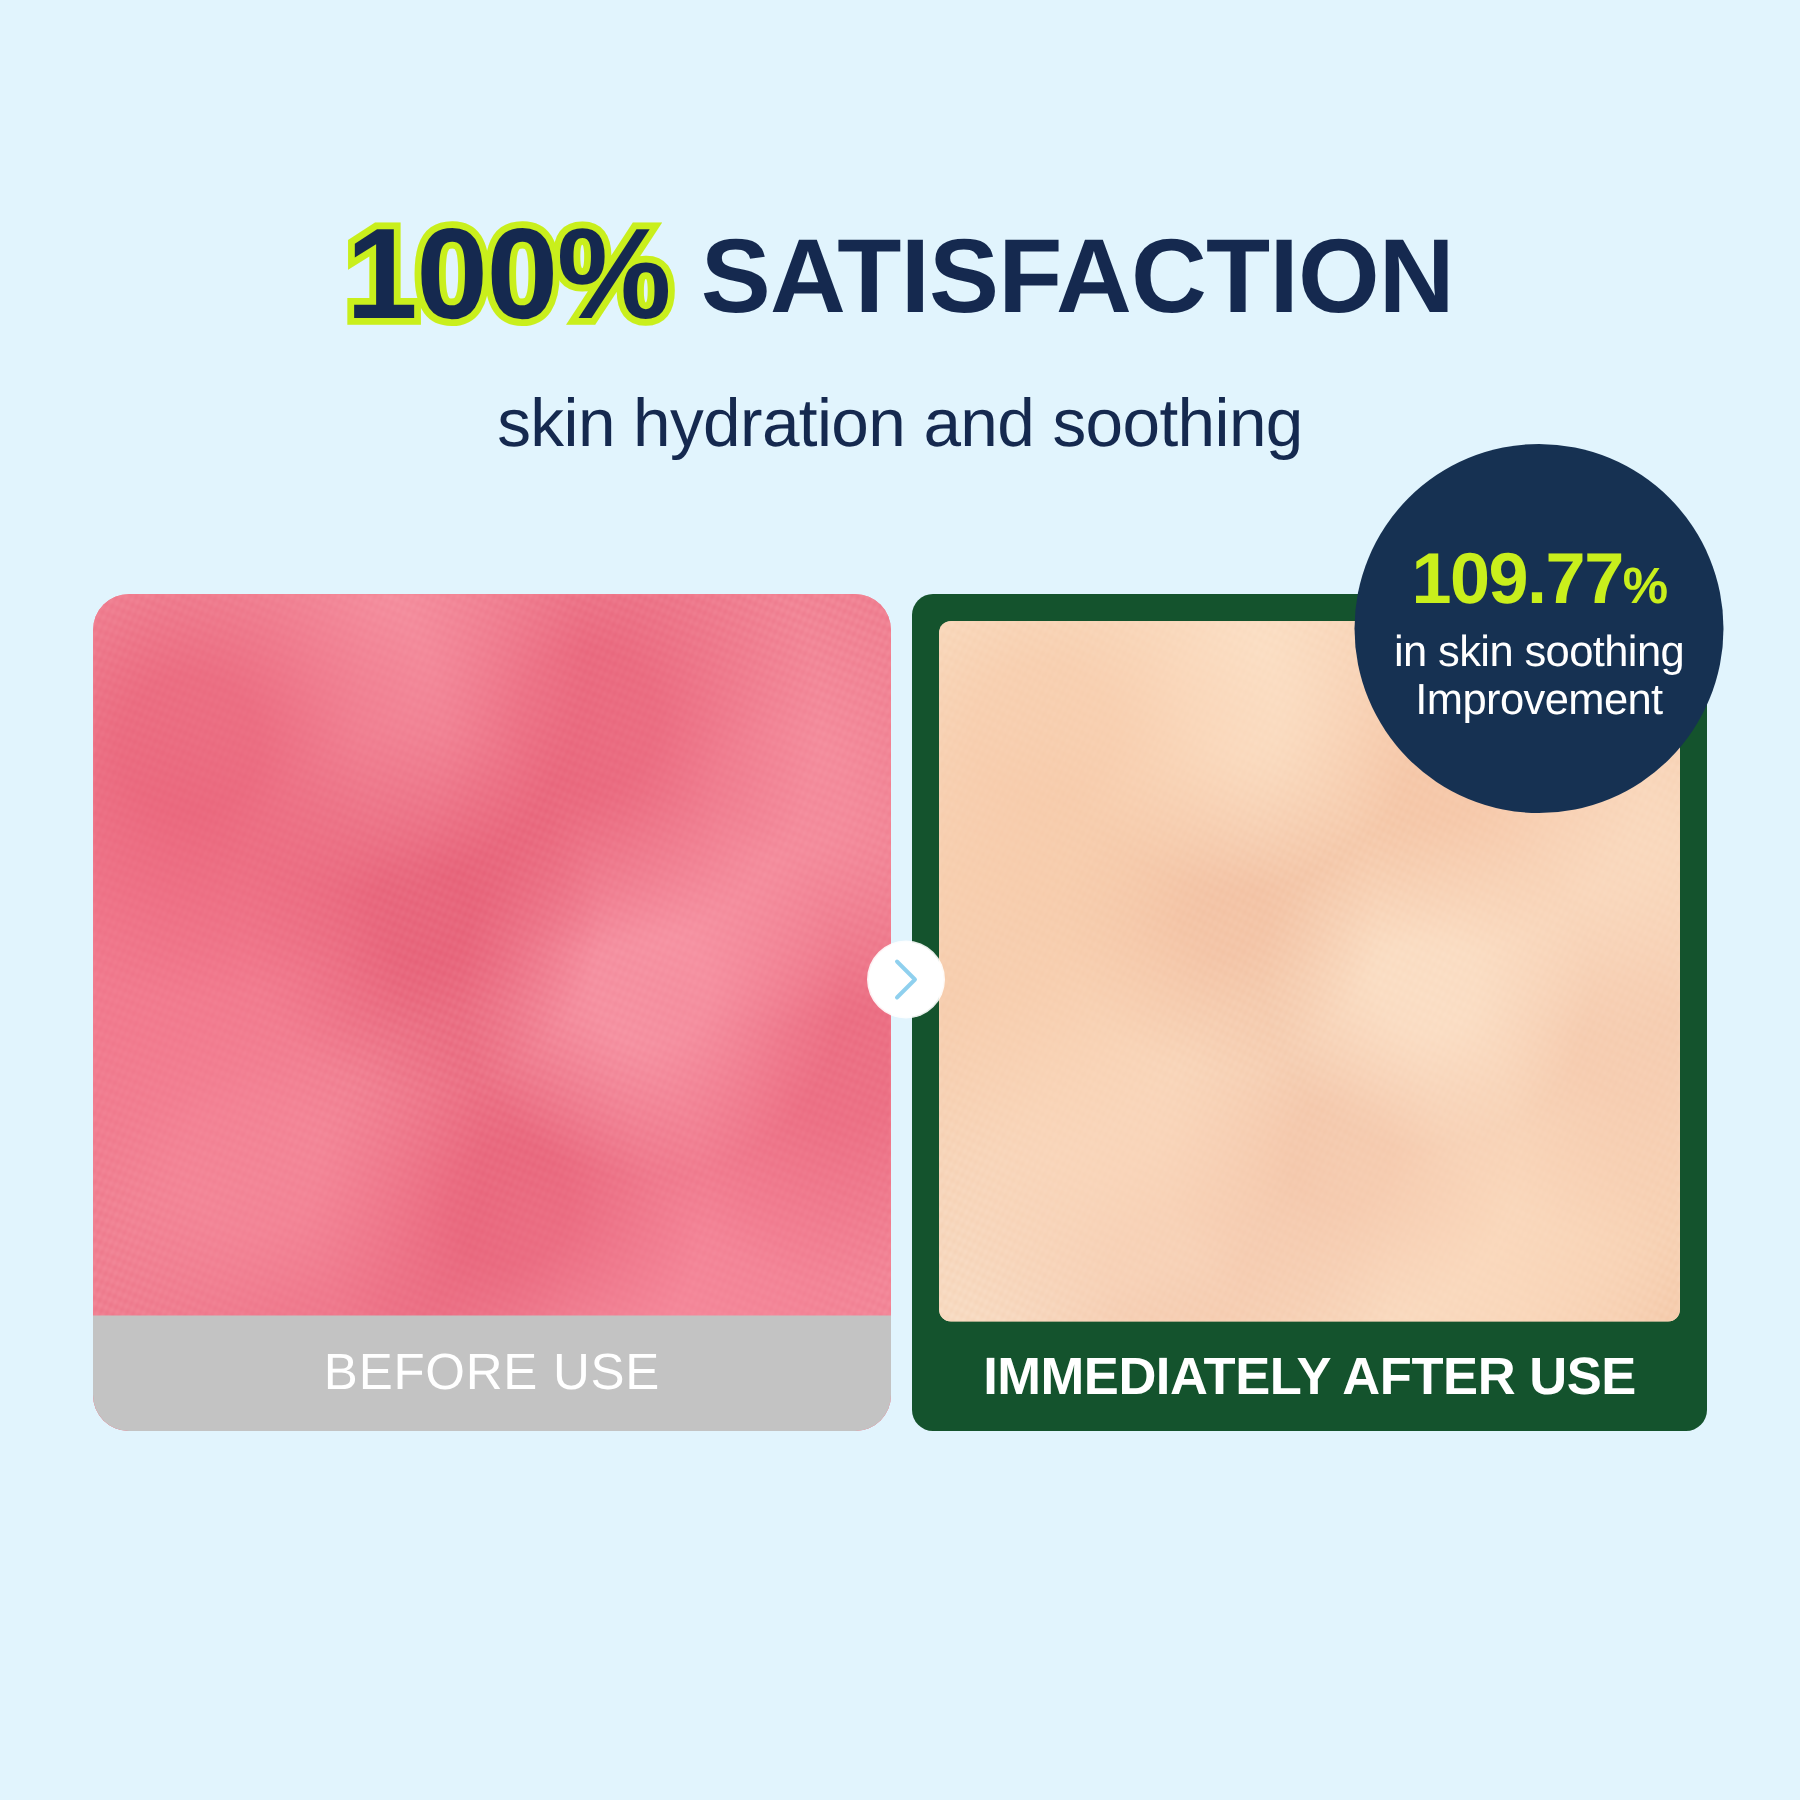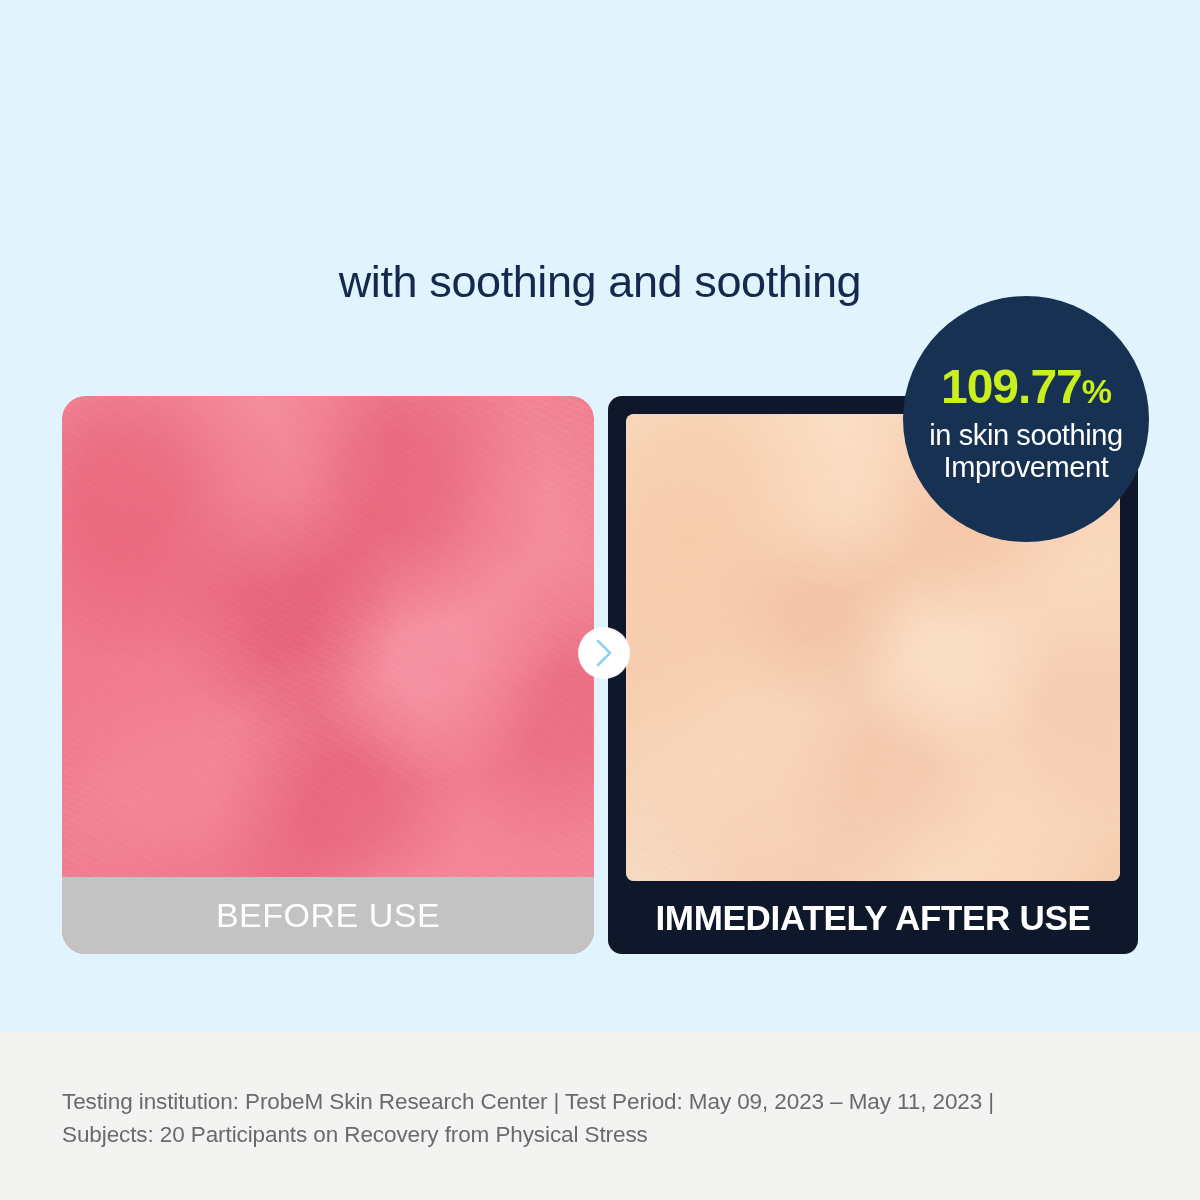--- a/index.html
+++ b/index.html
@@ -137,21 +137,21 @@
     font-size: 34px;
     letter-spacing: 0.5px;
   }
 
   .panel-after-frame {
     position: absolute;
     left: 608px;
     top: 396px;
     width: 530px;
     height: 558px;
-    background: #0f172a;
+    background: #14532d;
     border-radius: 14px;
     padding: 18px 18px 0 18px;
   }
   .panel-after-img {
     position: relative;
     width: 494px;
     height: 467px;
     border-radius: 8px;
     overflow: hidden;
     background: #f8d6b9;
@@ -240,22 +240,26 @@
     font-size: 22.5px;
     line-height: 1.45;
     letter-spacing: -0.1px;
   }
 </style>
 </head>
 <body>
 
 <div id="page">
 
-
-  <div class="subhead">with soothing and soothing</div>
+  <div class="headline">
+    <span class="headline-pct">100%</span>
+    <span class="headline-word">SATISFACTION</span>
+  </div>
+
+  <div class="subhead">skin hydration and soothing</div>
 
   <div class="panel-before">
     <div class="skin skin-before"></div>
     <div class="caption-before">BEFORE USE</div>
   </div>
 
   <div class="arrow-circle">
     <svg width="22" height="30" viewBox="0 0 22 30" fill="none" aria-hidden="true">
       <path d="M5 3 L17 15 L5 27" stroke="#8fd0ee" stroke-width="2.6" stroke-linecap="round" stroke-linejoin="round"></path>
     </svg>
@@ -271,20 +275,14 @@
   <div class="badge">
     <div class="badge-value">
       <span>109.77</span><span class="unit">%</span>
     </div>
     <div class="badge-label">
       <div>in skin soothing</div>
       <div>Improvement</div>
     </div>
   </div>
 
-  <div class="footer">
-    <div class="footer-text">
-      <div>Testing institution: ProbeM Skin Research Center | Test Period: May 09, 2023 – May 11, 2023 |</div>
-      <div>Subjects: 20 Participants on Recovery from Physical Stress</div>
-    </div>
-  </div>
 
 </div>
 
 </body></html>

